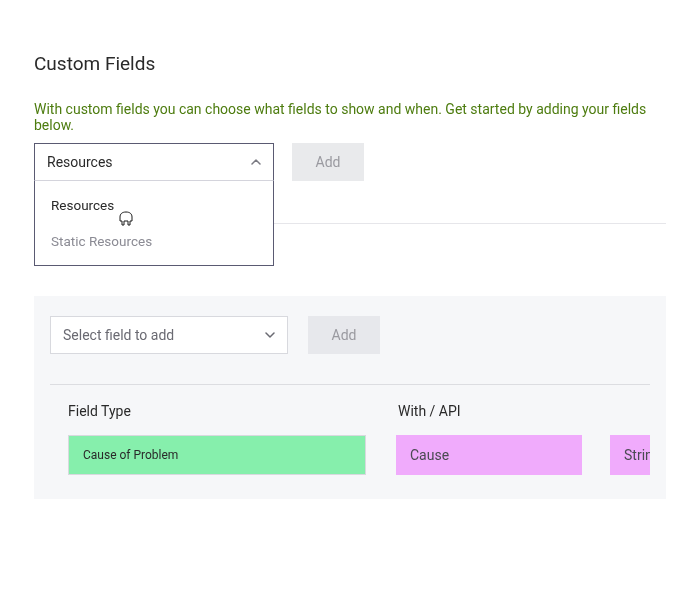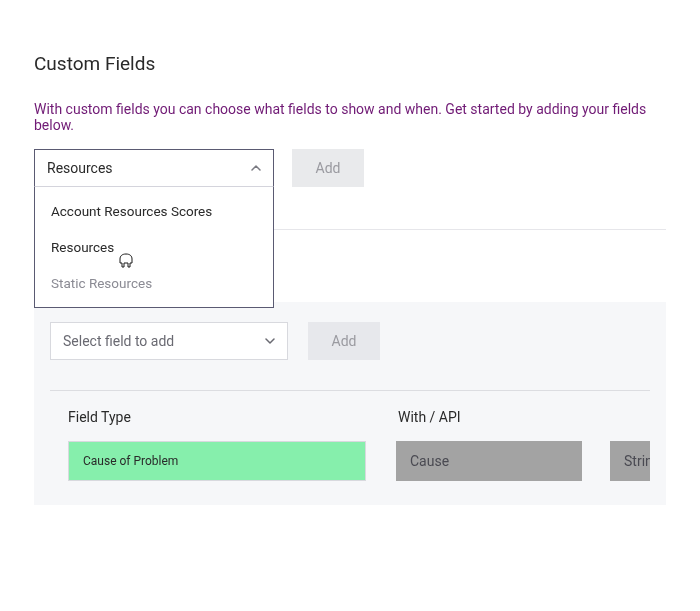--- a/index.html
+++ b/index.html
@@ -1,19 +1,19 @@
 <!DOCTYPE html>
 <html><head>
 <meta charset="utf-8">
 <style>
   * { box-sizing: border-box; margin: 0; padding: 0; font-family: -apple-system, BlinkMacSystemFont, "Segoe UI", Roboto, Helvetica, Arial, sans-serif; }
   body { background: #ffffff; width: 700px; height: 611px; overflow: hidden; }
   .page { padding: 52px 34px 0 34px; position: relative; }
   .title { font-size: 19px; font-weight: 400; color: #2a2a2a; margin-bottom: 26px; }
-  .desc { font-size: 14px; color: #701a75; margin-bottom: 16px; }
+  .desc { font-size: 14px; color: #4d7c0f; margin-bottom: 10px; }
   .subdesc { font-size: 14px; color: #3c3c3c; margin-bottom: 18px; }
   .row1 { display: flex; gap: 18px; align-items: flex-start; position: relative; }
   .object-select {
     width: 240px;
     height: 38px;
     border: 1px solid #5a5a72;
     background: #fff;
     display: flex; align-items: center; justify-content: space-between;
     padding: 0 12px;
     font-size: 14px; color: #2a2a2a;
@@ -88,21 +88,21 @@
   .cell-input {
     height: 40px; width: 298px;
     border: 1px solid #d8d9de;
     background: #86efac;
     padding: 0 14px;
     font-size: 12px; color: #2a2a2a;
     display: flex; align-items: center;
   }
   .cell-readonly {
     height: 40px;
-    background: #a3a3a3;
+    background: #f0abfc;
     padding: 0 14px;
     font-size: 14px; color: #4a4a52;
     display: flex; align-items: center;
     margin-right: 14px;
   }
   .cell-readonly.last { margin-right: 0; white-space: nowrap; overflow: hidden; }
 </style>
 </head>
 <body>
 
@@ -115,21 +115,20 @@
       <span>Resources</span>
       <span class="chevron">
         <svg viewBox="0 0 10 10" width="10" height="10">
             <path d="M1 7 L5 3 L9 7" stroke="#7a7a82" stroke-width="1.5" fill="none" stroke-linecap="round" stroke-linejoin="round"></path>
           </svg>
       </span>
     </div>
     <button class="add-btn">Add</button>
 
     <div class="dropdown">
-      <div class="dropdown-item opt-dark">Account Resources Scores</div>
       <div class="dropdown-item opt-dark">Resources
         <span class="cursor-icon">
           <svg viewBox="0 0 14 16" width="14" height="16">
             <path d="M7 1 C3 1 1 3 1 6 L1 10 L3 10 L3 14 L5 14 L5 10 L9 10 L9 14 L11 14 L11 10 L13 10 L13 6 C13 3 11 1 7 1 Z" fill="none" stroke="#1a1a1a" stroke-width="1"></path>
           </svg>
         </span>
       </div>
       <div class="dropdown-item opt-light">Static Resources</div>
     </div>
   </div>

